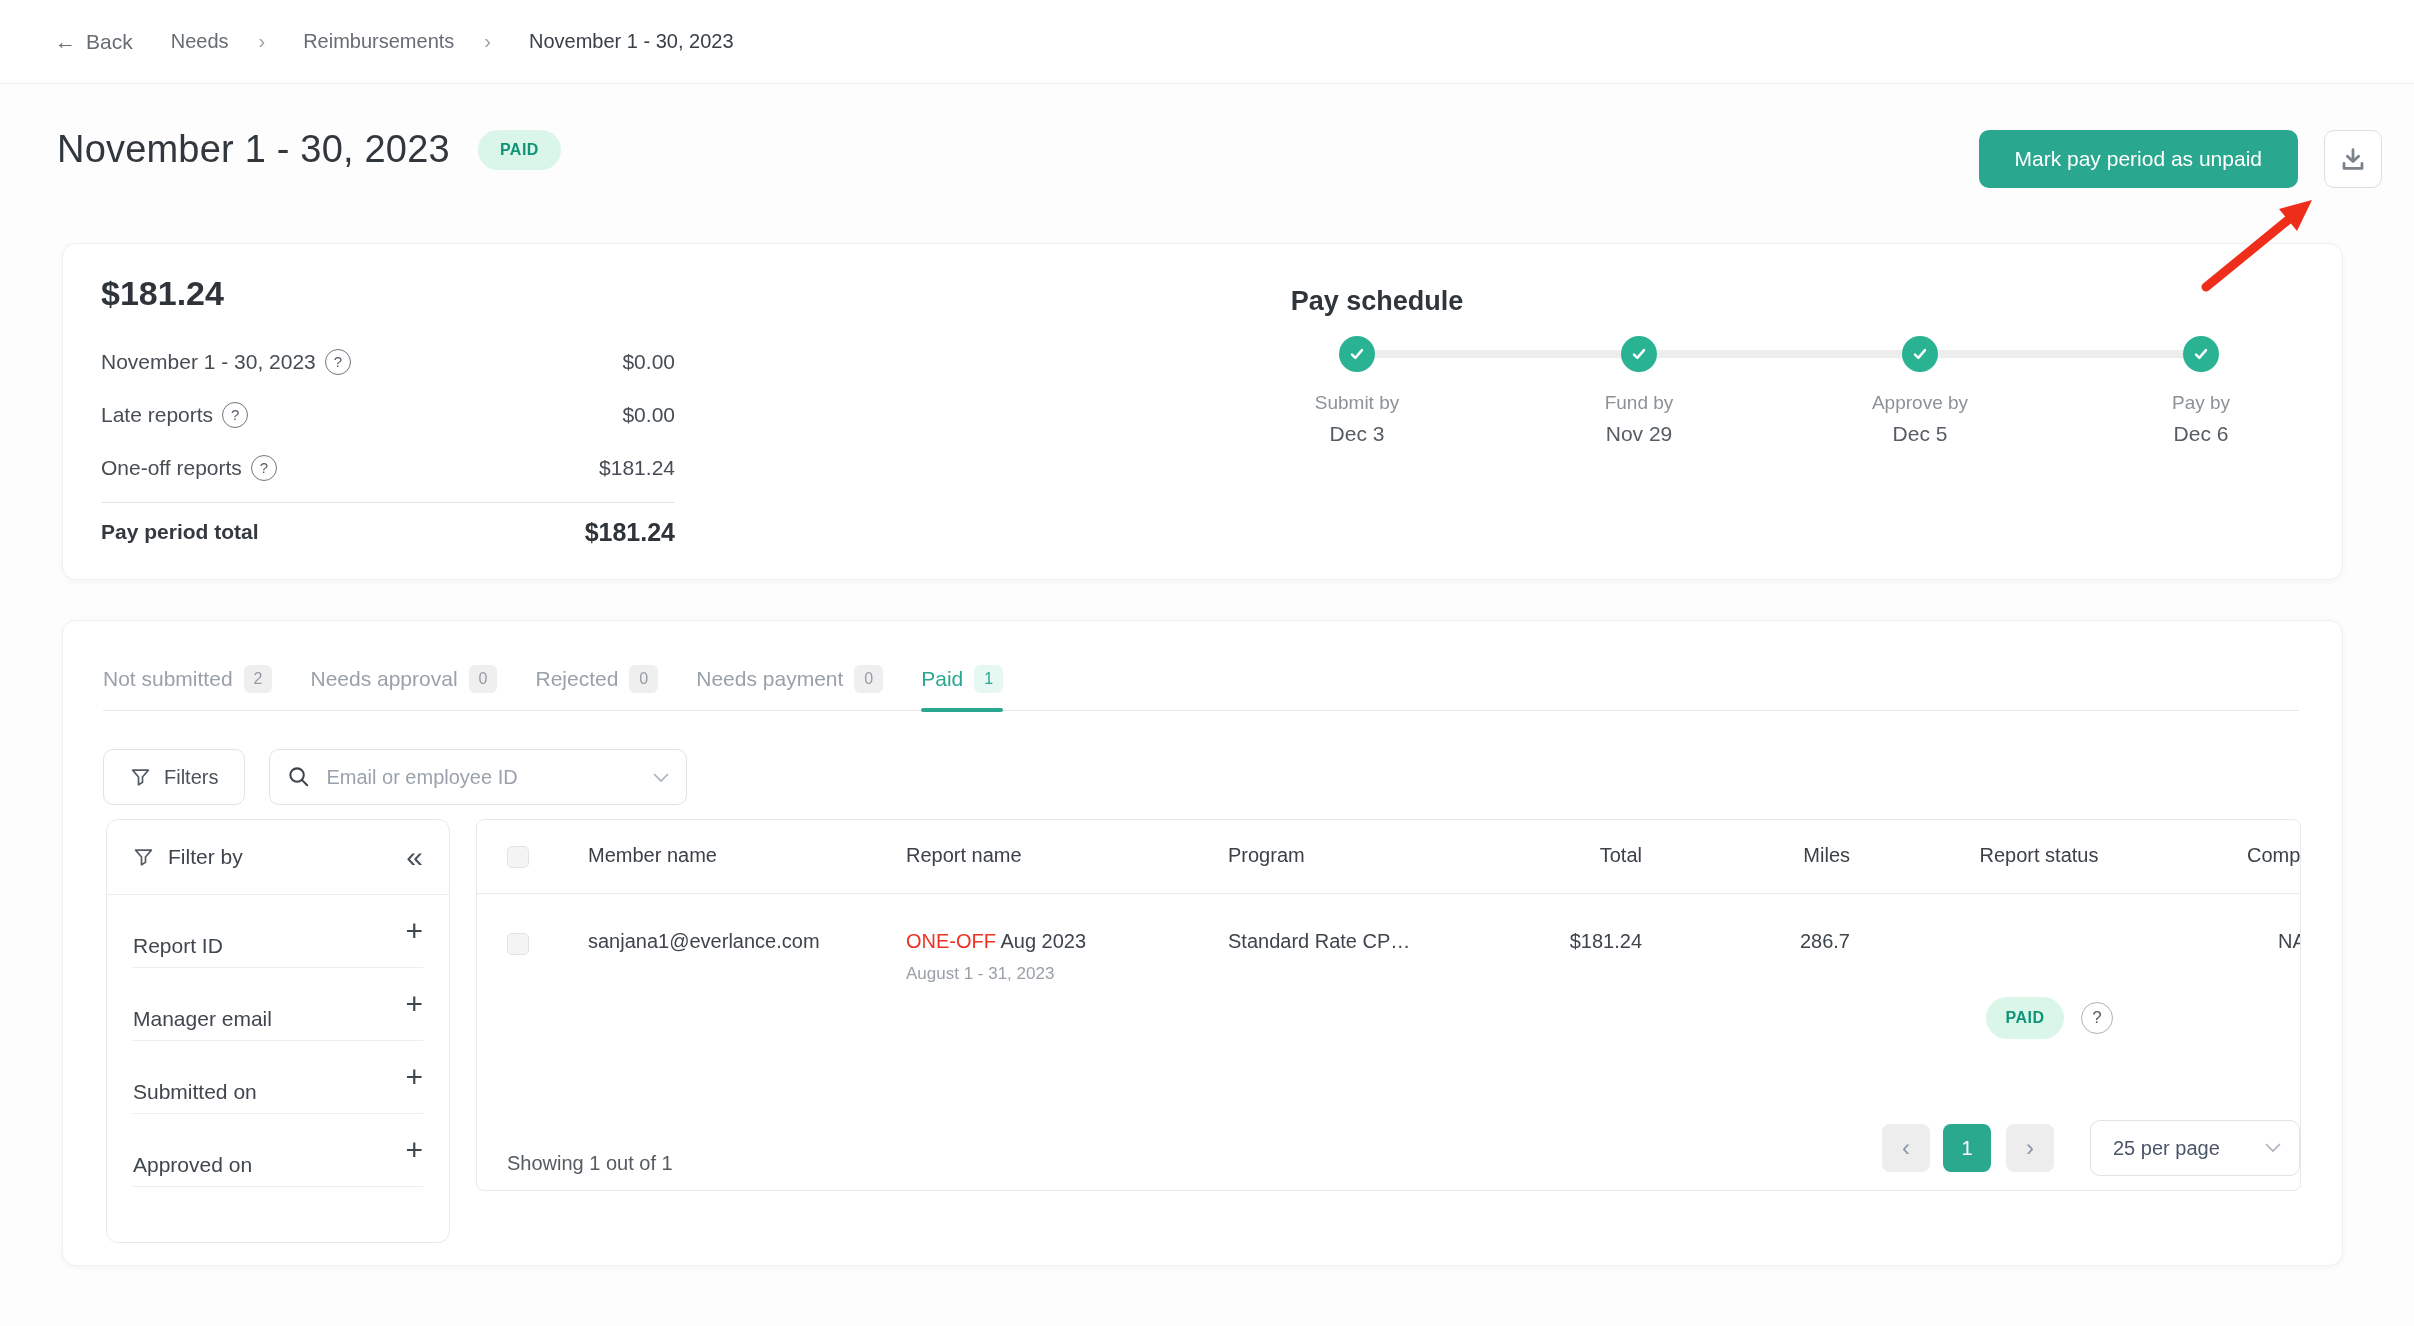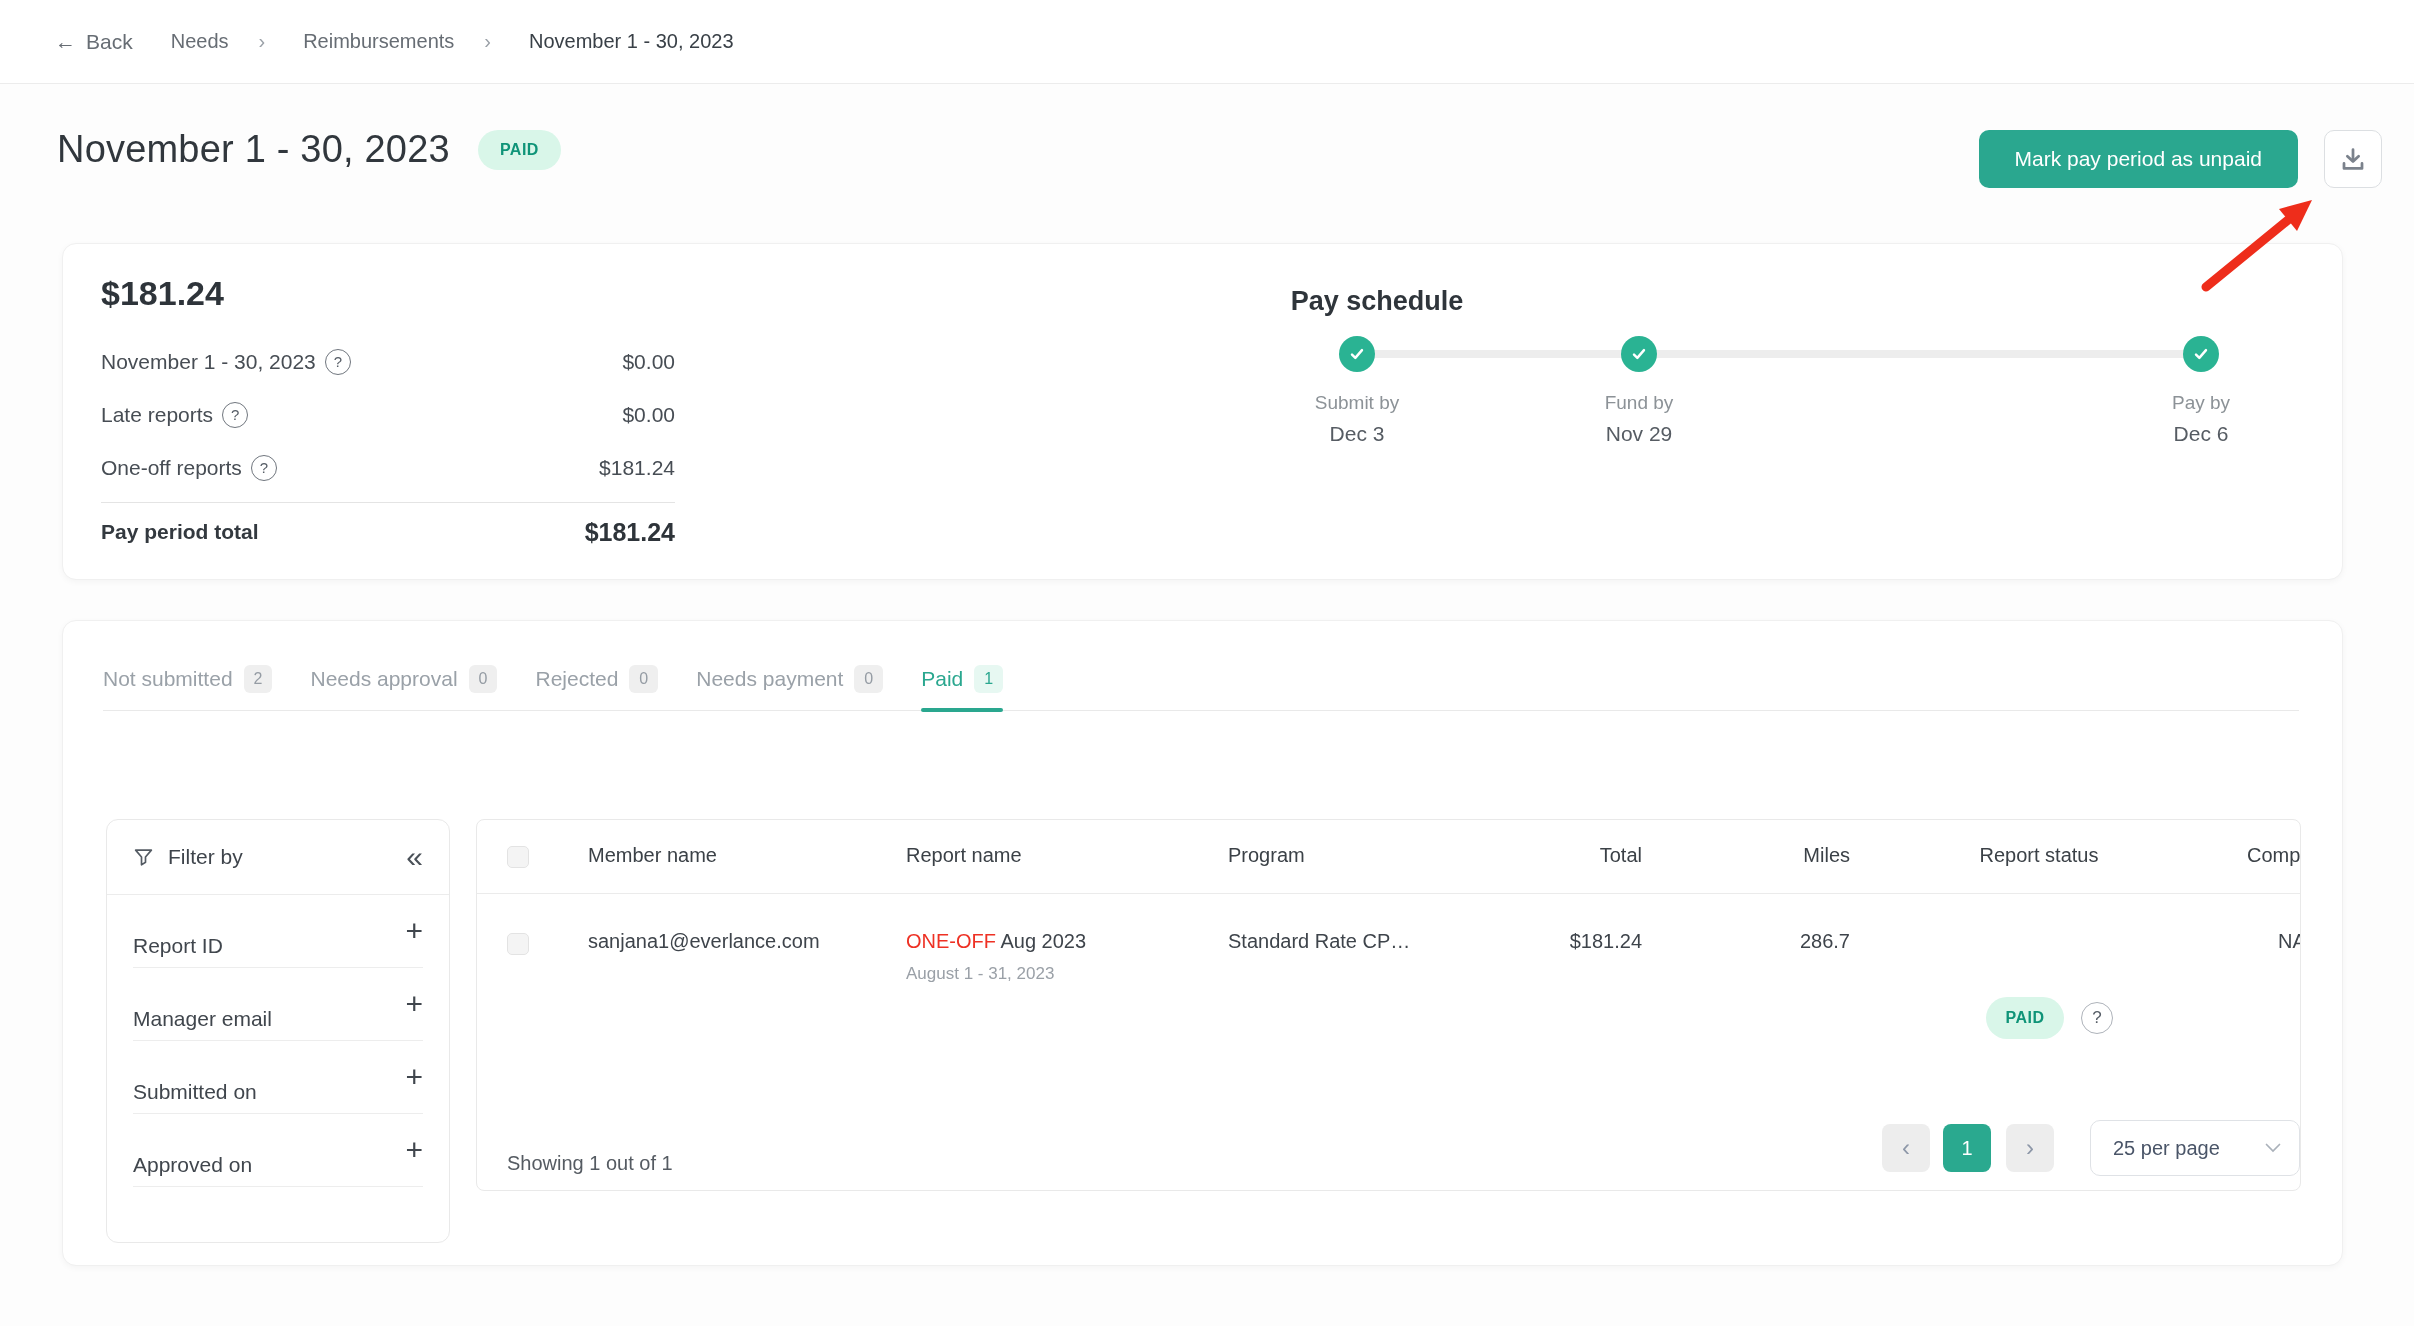--- a/index.html
+++ b/index.html
@@ -246,20 +246,29 @@
     </div>
     <div class="step step2">
       <div class="step-circle">
         <svg width="20" height="20" viewBox="0 0 18 18" fill="none" stroke="#fff" stroke-width="2.2" stroke-linecap="round" stroke-linejoin="round">
             <path d="M4.5 9.5 7.5 12.5 13.5 5.5"></path>
           </svg>
       </div>
       <div class="step-label">Fund by</div>
       <div class="step-date">Nov 29</div>
     </div>
+    <div class="step step3">
+      <div class="step-circle">
+        <svg width="20" height="20" viewBox="0 0 18 18" fill="none" stroke="#fff" stroke-width="2.2" stroke-linecap="round" stroke-linejoin="round">
+            <path d="M4.5 9.5 7.5 12.5 13.5 5.5"></path>
+          </svg>
+      </div>
+      <div class="step-label">Approve by</div>
+      <div class="step-date">Dec 5</div>
+    </div>
     <div class="step step4">
       <div class="step-circle">
         <svg width="20" height="20" viewBox="0 0 18 18" fill="none" stroke="#fff" stroke-width="2.2" stroke-linecap="round" stroke-linejoin="round">
             <path d="M4.5 9.5 7.5 12.5 13.5 5.5"></path>
           </svg>
       </div>
       <div class="step-label">Pay by</div>
       <div class="step-date">Dec 6</div>
     </div>
   </div>
@@ -283,20 +292,44 @@
     <div class="tab">
       <span class="tab-label">Needs payment</span>
       <span class="tab-count">0</span>
     </div>
     <div class="tab active">
       <span class="tab-label">Paid</span>
       <span class="tab-count">1</span>
     </div>
   </div>
 
+  <div class="filter-bar">
+    <button class="btn-outline">
+      <span>
+        <svg width="21" height="21" viewBox="0 0 20 20" fill="none" stroke="#545b63" stroke-width="1.6" stroke-linejoin="round">
+            <path d="M2.5 3h15l-5.6 6.6v5l-3.8 2.4V9.6z"></path>
+          </svg>
+      </span>
+      <span>Filters</span>
+    </button>
+    <div class="search-wrap">
+      <span class="search-icon">
+        <svg width="24" height="24" viewBox="0 0 20 20" fill="none" stroke="#3e444b" stroke-width="1.7" stroke-linecap="round">
+            <circle cx="8.4" cy="8.4" r="5.6"></circle>
+            <path d="m12.8 12.8 4 4"></path>
+          </svg>
+      </span>
+      <input type="text" placeholder="Email or employee ID" style="">
+      <span class="search-chevron">
+        <svg width="16" height="10" viewBox="0 0 16 10" fill="none" stroke="#aab1ba" stroke-width="1.7" stroke-linecap="round">
+            <path d="m1.5 1.5 6.5 6.5 6.5-6.5"></path>
+          </svg>
+      </span>
+    </div>
+  </div>
 
   <div class="filter-panel">
     <div class="filter-panel-head">
       <span class="filter-panel-title">
         <span>
           <svg width="21" height="21" viewBox="0 0 20 20" fill="none" stroke="#545b63" stroke-width="1.6" stroke-linejoin="round">
               <path d="M2.5 3h15l-5.6 6.6v5l-3.8 2.4V9.6z"></path>
             </svg>
         </span>
         <span>Filter by</span>

